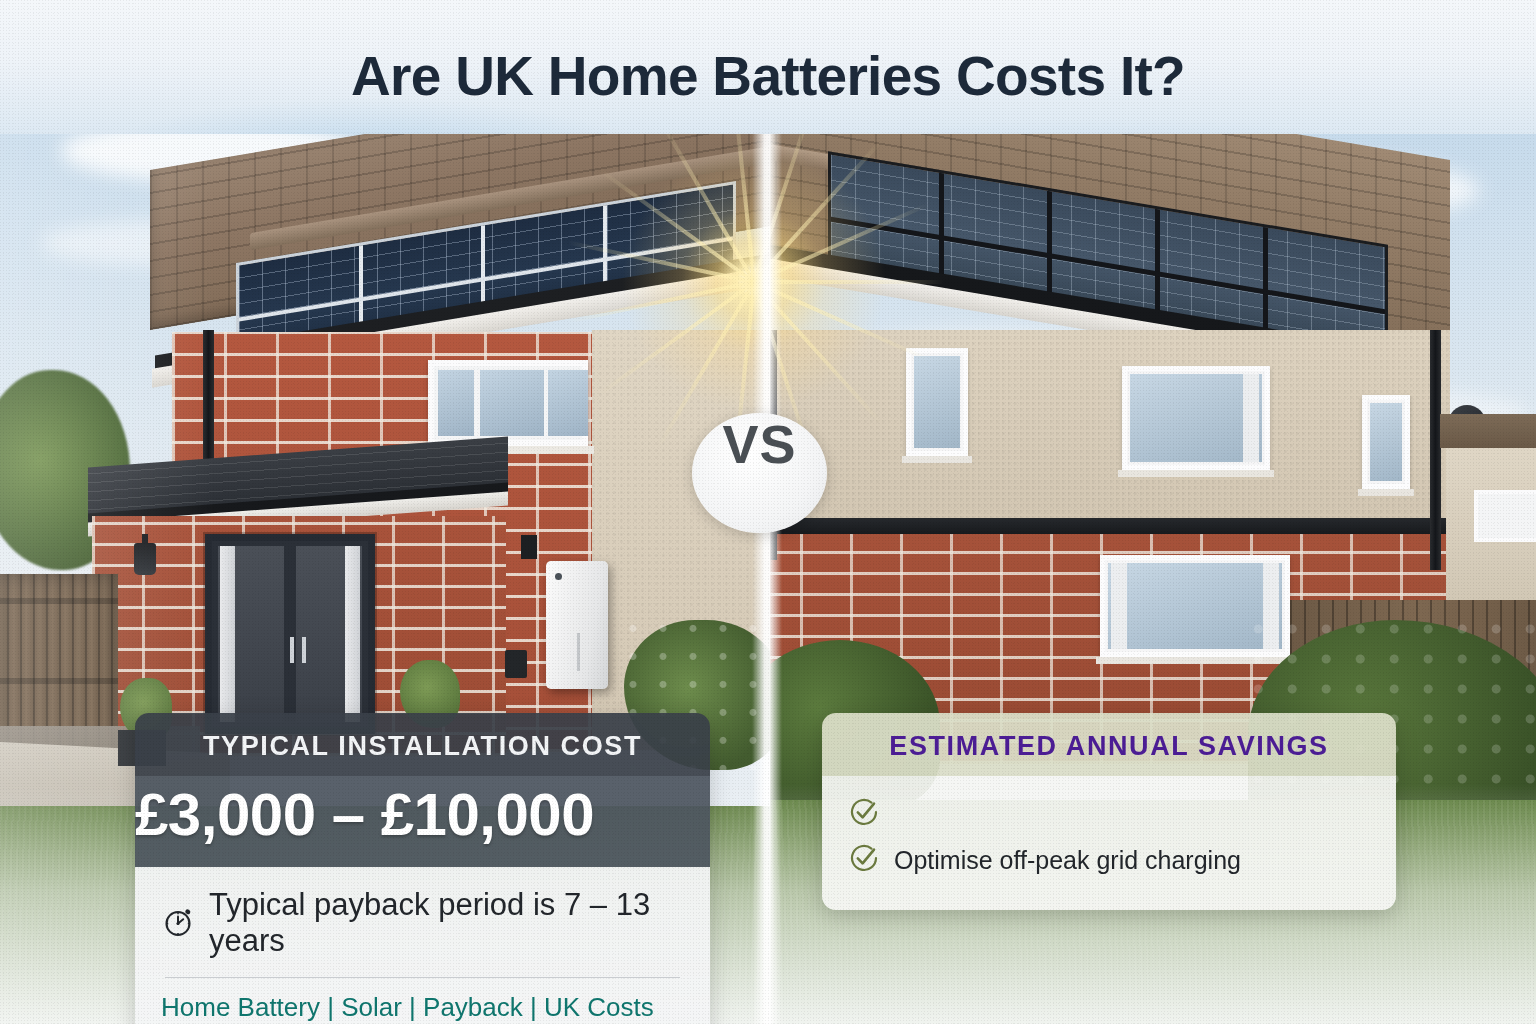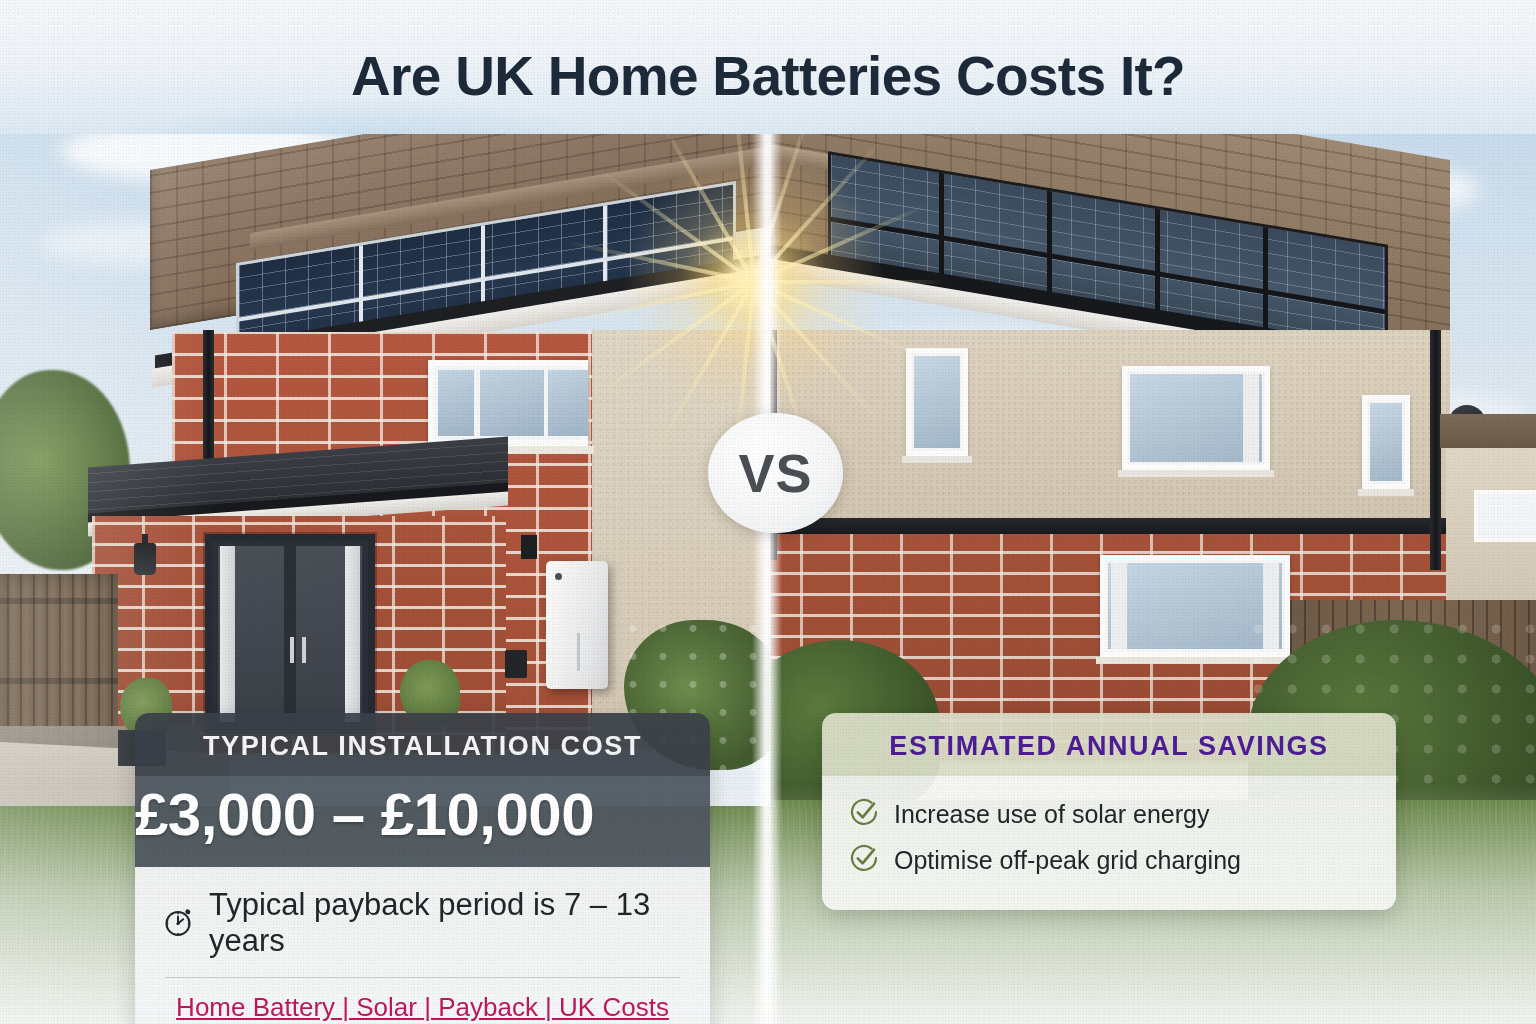--- a/index.html
+++ b/index.html
@@ -246,25 +246,25 @@
   .bottom-haze{ position:absolute; left:0; bottom:0; width:1536px; height:240px; z-index:10;
     background:linear-gradient(180deg, rgba(255,255,255,0) 0%, rgba(248,249,250,.55) 45%, rgba(250,251,252,.92) 100%); }
   .left-haze{ position:absolute; left:0; top:0; width:1536px; height:1024px; z-index:9;
     background:linear-gradient(90deg, rgba(255,255,255,.18) 0%, rgba(255,255,255,0) 14%); }
 
   
   .divider{ position:absolute; left:752px; top:0; width:30px; height:1024px; z-index:14;
     background:linear-gradient(90deg, rgba(255,255,255,0) 0%, rgba(255,255,255,.92) 42%, rgba(255,255,255,.95) 58%, rgba(255,255,255,0) 100%); }
 
   
-  .vs-badge{ position:absolute; left:708px; top:413px; width:135px; height:120px; z-index:20;
+  .vs-badge{ position:absolute; left:692px; top:413px; width:135px; height:120px; z-index:20;
     border-radius:50%;
     background:radial-gradient(circle at 42% 35%, #ffffff 0%, #f4f5f6 62%, #e6e8ea 100%);
     box-shadow:0 3px 14px rgba(0,0,0,.18);
-    display:flex; align-items:center; justify-content:center; }
+    display:flex; justify-content:center; }
   .vs-badge span{ font-size:54px; font-weight:bold; color:#4a4f54; letter-spacing:1px;
     font-family:"Liberation Sans", sans-serif; }
 
   
   .card{ position:absolute; z-index:25; border-radius:14px; overflow:hidden;
          box-shadow:0 6px 22px rgba(0,0,0,.18); }
 
   .card-left{ left:135px; top:713px; width:575px; }
   .card-right{ left:822px; top:713px; width:574px; }
 
@@ -277,21 +277,21 @@
   .card-left .card-value{ background:rgba(77,86,96,.93); color:#ffffff;
     font-size:60px; padding:4px 0 18px; letter-spacing:-.5px;
     text-shadow:0 2px 3px rgba(0,0,0,.25); }
   .card-left .card-body{ background:rgba(244,245,246,.93); padding:20px 26px 18px; }
 
   .row{ display:flex; align-items:center; gap:14px; }
   .row .rtxt{ font-size:31px; color:#22262b; }
   .ico{ flex:0 0 auto; }
 
   .card-left .hr{ height:1px; background:#c9ccd0; margin:18px 4px 14px; }
-  .tags{ text-align:center; font-size:26px; color:#be185d;text-decoration:underline; }
+  .tags{ text-align:left; font-size:26px; color:#0f766e; }
 
   
   .card-right .card-head{ background:rgba(219,222,200,.94); color:#4c1d95;
     font-size:27px; padding:18px 0 14px; }
   .card-right .card-value{ background:rgba(235,236,223,.94); color:#4c5a2e;
     font-size:60px; padding:4px 0 18px; letter-spacing:-.5px; }
   .card-right .card-body{ background:rgba(245,246,243,.94); padding:20px 26px 22px; }
   .card-right .row{ margin-bottom:10px; }
   .card-right .rtxt{ font-size:25px; color:#22262b; }
 
@@ -490,21 +490,20 @@
   <div class="card card-right">
     <div class="card-head">ESTIMATED ANNUAL SAVINGS</div>
     <div class="card-body">
       <div class="row">
         <span class="ico">
           <svg width="32" height="32" viewBox="0 0 32 32">
             <path d="M28 16 A12 12 0 1 1 23.5 6.6" fill="none" stroke="#6b7a3f" stroke-width="2.2" stroke-linecap="round"></path>
             <path d="M9.8 16.4 L14.6 21.4 L26 7.6" fill="none" stroke="#6b7a3f" stroke-width="2.6" stroke-linecap="round" stroke-linejoin="round"></path>
           </svg>
         </span>
-        <span class="rtxt">Increase use of solar energy</span>
       </div>
       <div class="row">
         <span class="ico">
           <svg width="32" height="32" viewBox="0 0 32 32">
             <path d="M28 16 A12 12 0 1 1 23.5 6.6" fill="none" stroke="#6b7a3f" stroke-width="2.2" stroke-linecap="round"></path>
             <path d="M9.8 16.4 L14.6 21.4 L26 7.6" fill="none" stroke="#6b7a3f" stroke-width="2.6" stroke-linecap="round" stroke-linejoin="round"></path>
           </svg>
         </span>
         <span class="rtxt">Optimise off-peak grid charging</span>
       </div>

